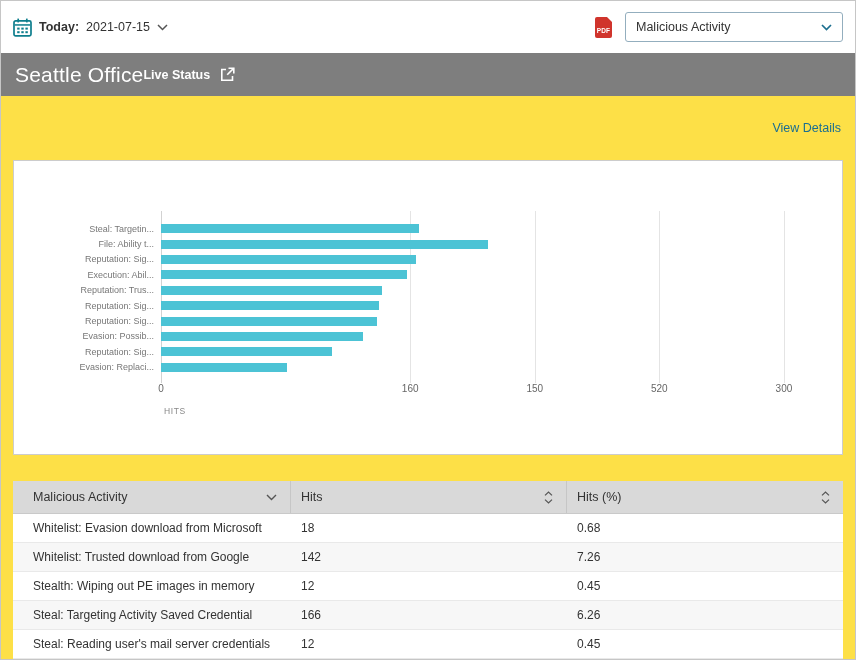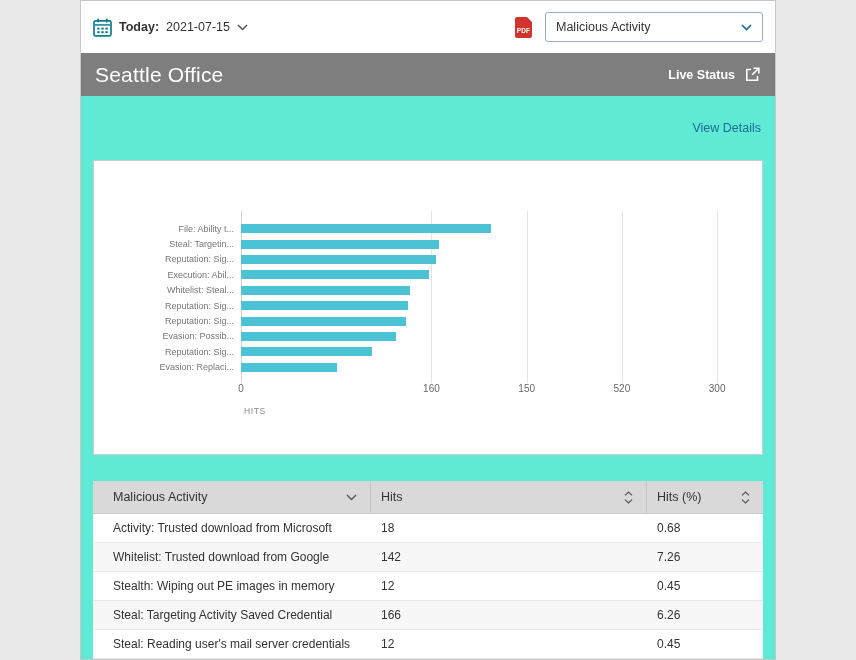--- a/index.html
+++ b/index.html
@@ -1,33 +1,33 @@
 <!DOCTYPE html>
 <html><head>
 <meta charset="utf-8">
 <style>
   *{box-sizing:border-box;margin:0;padding:0}
   html,body{background:#e9e9e9}
   body{font-family:"Liberation Sans",sans-serif}
-  .page{width:696px;height:660px;border:1px solid #c6c6c6;background:#5eead4;overflow:hidden;position:relative;margin:0 auto}
+  .page{width:856px;height:660px;border:1px solid #c6c6c6;background:#fde047;overflow:hidden;position:relative;margin:0 auto}
 
   
   .topbar{height:52px;display:flex;align-items:center;justify-content:space-between;padding:0 12px;background:#fff}
   .date-picker{display:flex;align-items:center;gap:7px;cursor:pointer}
   .today-label{font-weight:bold;font-size:12.5px;color:#333}
   .date-value{font-size:12.5px;color:#333}
   .chev{display:inline-flex;align-items:center}
   .topbar-right{display:flex;align-items:center;gap:13px}
   .pdf-icon{position:relative;width:17px;height:21px;background:#d0342c;border-radius:2px;display:flex;align-items:flex-end;justify-content:center;cursor:pointer}
   .pdf-icon .pdf-txt{color:#fff;font-size:6.5px;font-weight:bold;padding-bottom:4px;letter-spacing:.2px}
   .pdf-fold{position:absolute;top:0;right:0;width:0;height:0;border-left:5px solid transparent;border-top:5px solid #fff}
   .report-select{width:218px;height:30px;border:1px solid #93aebe;border-radius:3px;display:flex;align-items:center;justify-content:space-between;padding:0 10px;font-size:12.5px;color:#333;cursor:pointer;background:#fff}
 
   
-  .header{height:43px;background:#7e7e7e;display:flex;align-items:center;justify-content:space-between;padding:16px 14px}
+  .header{height:43px;background:#7e7e7e;display:flex;align-items:center;padding:16px 14px}
   .page-title{color:#fff;font-size:21px;font-weight:400;letter-spacing:.2px}
   .live-status{display:flex;align-items:center;gap:9px;color:#fff;font-size:12.5px;font-weight:bold;cursor:pointer}
 
   
   .view-row{height:64px;display:flex;justify-content:flex-end;align-items:center;padding:0 14px}
   .view-link{color:#1a6e91;font-size:12.5px;text-decoration:none;cursor:pointer}
 
   
   .chart-panel{margin:0 12px;height:295px;border:1px solid #ccc;background:#fff;position:relative}
   .plot-overlay{position:absolute;left:147px;right:2px;top:50px;height:172px;z-index:0}
@@ -123,45 +123,45 @@
     <div class="plot-overlay" id="gridlines">
         <div class="gridline axisline" style="left: 0%;"></div>
         <div class="gridline" style="left: 36.697%;"></div>
         <div class="gridline" style="left: 55.046%;"></div>
         <div class="gridline" style="left: 73.394%;"></div>
         <div class="gridline" style="left: 91.743%;"></div>
       </div>
     <div class="chart">
       <div id="chart-rows">
           <div class="chart-row">
+            <div class="chart-label">Steal: Targetin...</div>
+            <div class="chart-track">
+              <div class="chart-bar" style="width:38.07%;background:#4cc3d5"></div>
+            </div>
+          </div>
+          <div class="chart-row">
             <div class="chart-label">File: Ability t...</div>
             <div class="chart-track">
               <div class="chart-bar" style="width:48.17%;background:#4cc3d5"></div>
             </div>
           </div>
           <div class="chart-row">
-            <div class="chart-label">Steal: Targetin...</div>
-            <div class="chart-track">
-              <div class="chart-bar" style="width:38.07%;background:#4cc3d5"></div>
-            </div>
-          </div>
-          <div class="chart-row">
             <div class="chart-label">Reputation: Sig...</div>
             <div class="chart-track">
               <div class="chart-bar" style="width:37.61%;background:#4cc3d5"></div>
             </div>
           </div>
           <div class="chart-row">
             <div class="chart-label">Execution: Abil...</div>
             <div class="chart-track">
               <div class="chart-bar" style="width:36.24%;background:#4cc3d5"></div>
             </div>
           </div>
           <div class="chart-row">
-            <div class="chart-label">Whitelist: Steal...</div>
+            <div class="chart-label">Reputation: Trus...</div>
             <div class="chart-track">
               <div class="chart-bar" style="width:32.57%;background:#4cc3d5"></div>
             </div>
           </div>
           <div class="chart-row">
             <div class="chart-label">Reputation: Sig...</div>
             <div class="chart-track">
               <div class="chart-bar" style="width:32.11%;background:#4cc3d5"></div>
             </div>
           </div>
@@ -225,21 +225,21 @@
           <span class="chev">
             <svg width="9" height="13" viewBox="0 0 9 13">
               <path d="M1 4.4L4.5 1 8 4.4" stroke="#555" stroke-width="1.2" fill="none"></path>
               <path d="M1 8.6L4.5 12 8 8.6" stroke="#555" stroke-width="1.2" fill="none"></path>
             </svg>
           </span>
         </div>
       </div>
     <div id="table-body">
         <div class="trow">
-          <div class="tcell c1">Activity: Trusted download from Microsoft</div>
+          <div class="tcell c1">Whitelist: Evasion download from Microsoft</div>
           <div class="tcell c2">18</div>
           <div class="tcell c3">0.68</div>
         </div>
         <div class="trow alt">
           <div class="tcell c1">Whitelist: Trusted download from Google</div>
           <div class="tcell c2">142</div>
           <div class="tcell c3">7.26</div>
         </div>
         <div class="trow">
           <div class="tcell c1">Stealth: Wiping out PE images in memory</div>

